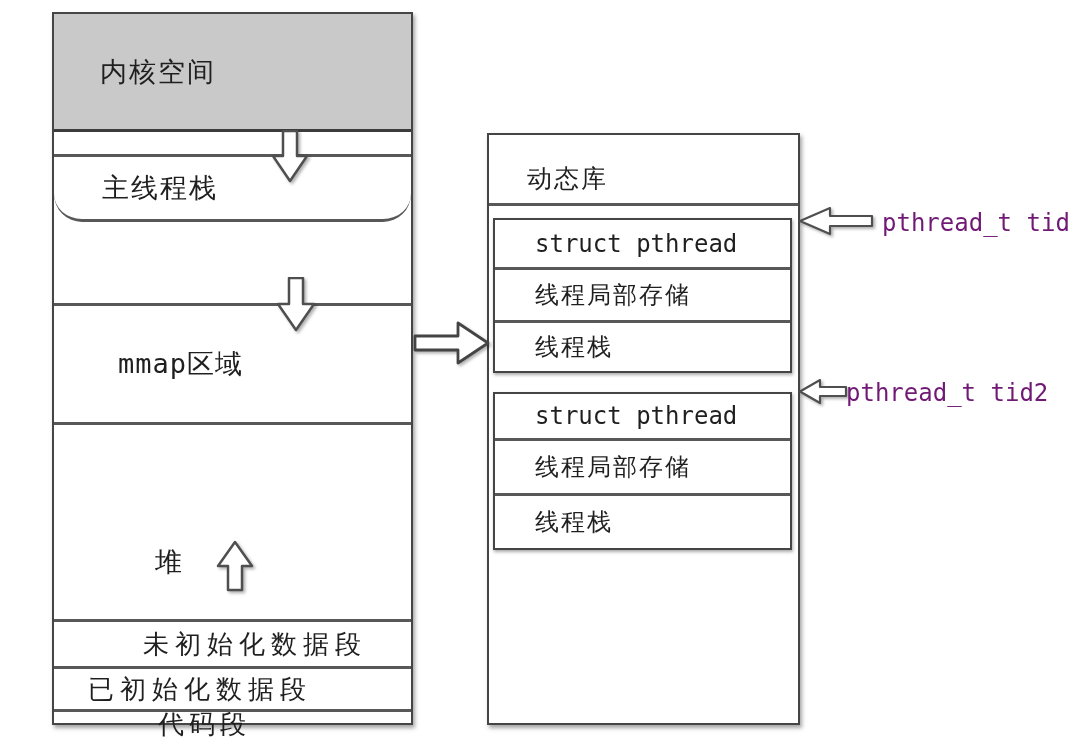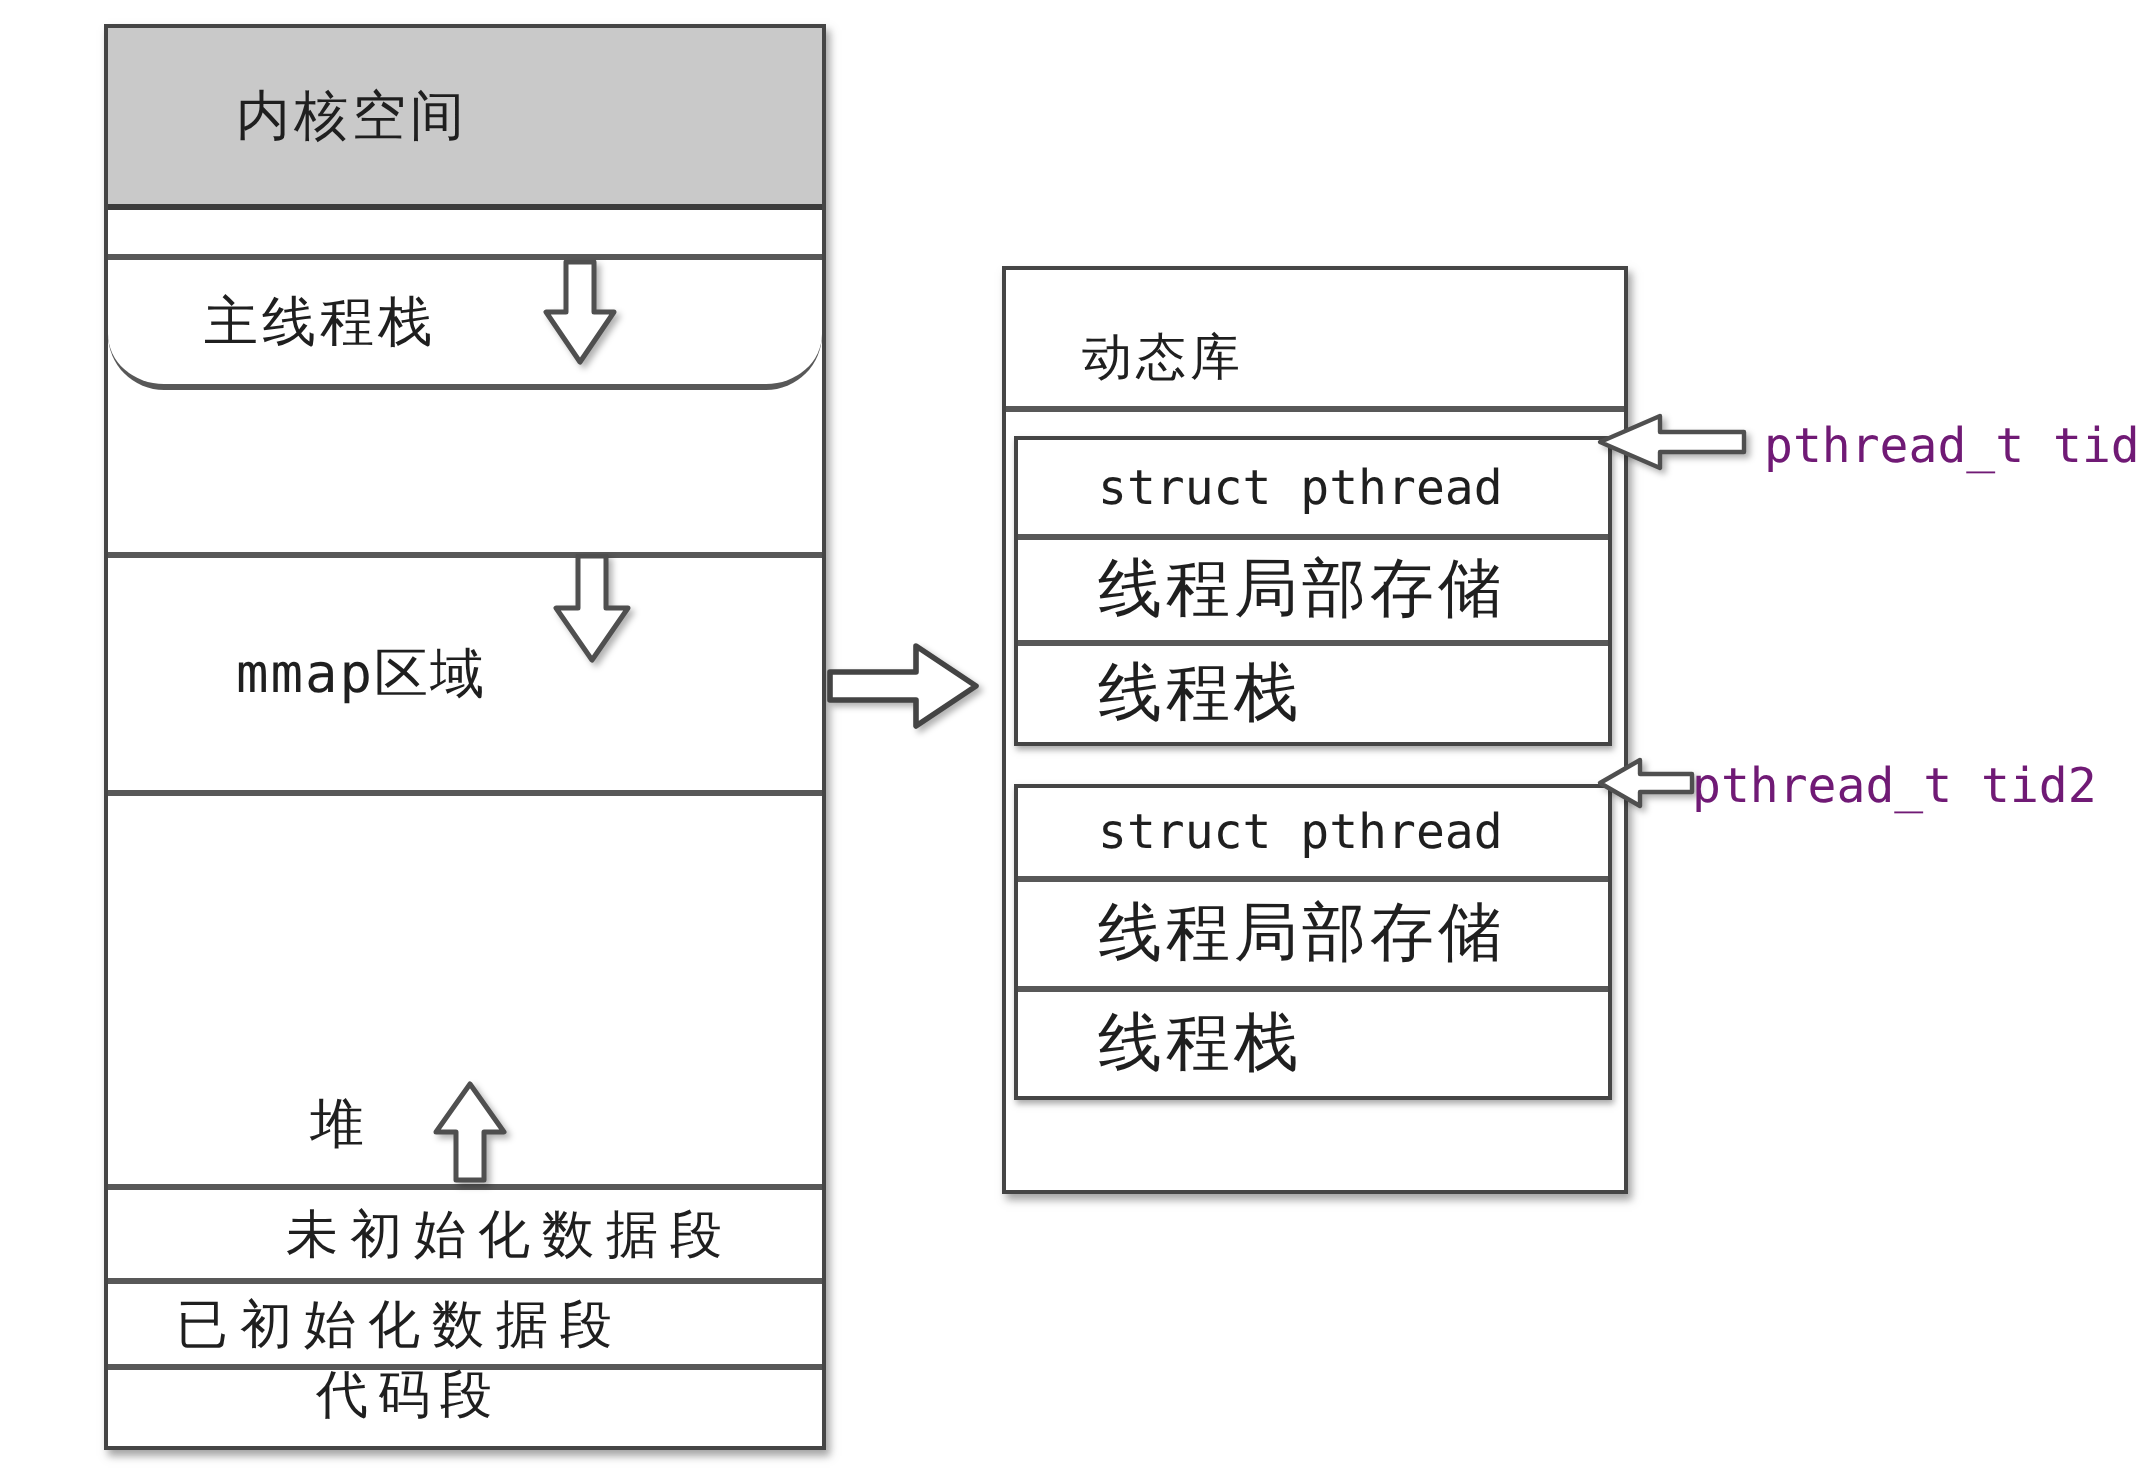--- a/index.html
+++ b/index.html
@@ -20,50 +20,50 @@
   }
 
   
   .memory-box{left:52px;top:12px;width:361px;height:713px;}
   .row{
     box-sizing:border-box;
     display:flex;align-items:center;
     font-size:27px;letter-spacing:2px;
     border-bottom:3px solid #585858;
   }
-  .row.kernel  {height:91px;background:#c9c9c9;border-bottom-color:#3c3c3c;padding-left:64px;}
+  .row.kernel  {height:118px;background:#c9c9c9;border-bottom-color:#3c3c3c;padding-left:46px;}
   .row.thin    {height:25px;}
   .row.mainstk {height:65px;padding-left:48px;border-radius:28px;}
   .row.gap1    {height:84px;}
   .row.mmap    {height:119px;padding-left:64px;}
   .row.heap    {height:197px;}
   .row.bss     {height:47px;padding-left:89px;font-size:26px;letter-spacing:6px;}
   .row.datarow {height:43px;padding-left:34px;font-size:26px;letter-spacing:6px;}
   .row.coderow {height:24px;border-bottom:none;padding-left:104px;font-size:26px;letter-spacing:5px;}
   .mono{font-family:"DejaVu Sans Mono",monospace;letter-spacing:0;}
   .mono-mixed{font-family:"DejaVu Sans Mono","DejaVu Sans",monospace;letter-spacing:1px;}
   .heap-label{position:absolute;left:103px;top:536px;font-size:27px;letter-spacing:2px;}
 
   
-  .lib-box{left:501px;top:133px;width:313px;height:464px;}
+  .lib-box{left:487px;top:133px;width:313px;height:592px;}
   .lib-header{
     box-sizing:border-box;height:71px;
     border-bottom:3px solid #585858;
     display:flex;align-items:flex-end;
     padding:0 0 8px 38px;
     font-size:25px;letter-spacing:2px;
   }
   .thread-box{position:absolute;left:4px;width:299px;box-shadow:1px 2px 3px rgba(90,90,90,0.5);}
   .tb1{top:83px;height:155px;}
   .tb2{top:257px;height:158px;}
   .trow{
     box-sizing:border-box;
     display:flex;align-items:center;
     padding-left:40px;
-    font-size:32px;letter-spacing:2px;
+    font-size:24px;letter-spacing:2px;
     border-bottom:3px solid #585858;
   }
   .trow.mono-row{font-size:24px;}
   .tb1 .trow:nth-child(1){height:50px;}
   .tb1 .trow:nth-child(2){height:53px;}
   .tb1 .trow:nth-child(3){height:48px;border-bottom:none;}
   .tb2 .trow:nth-child(1){height:47px;}
   .tb2 .trow:nth-child(2){height:55px;}
   .tb2 .trow:nth-child(3){height:52px;border-bottom:none;}
 

